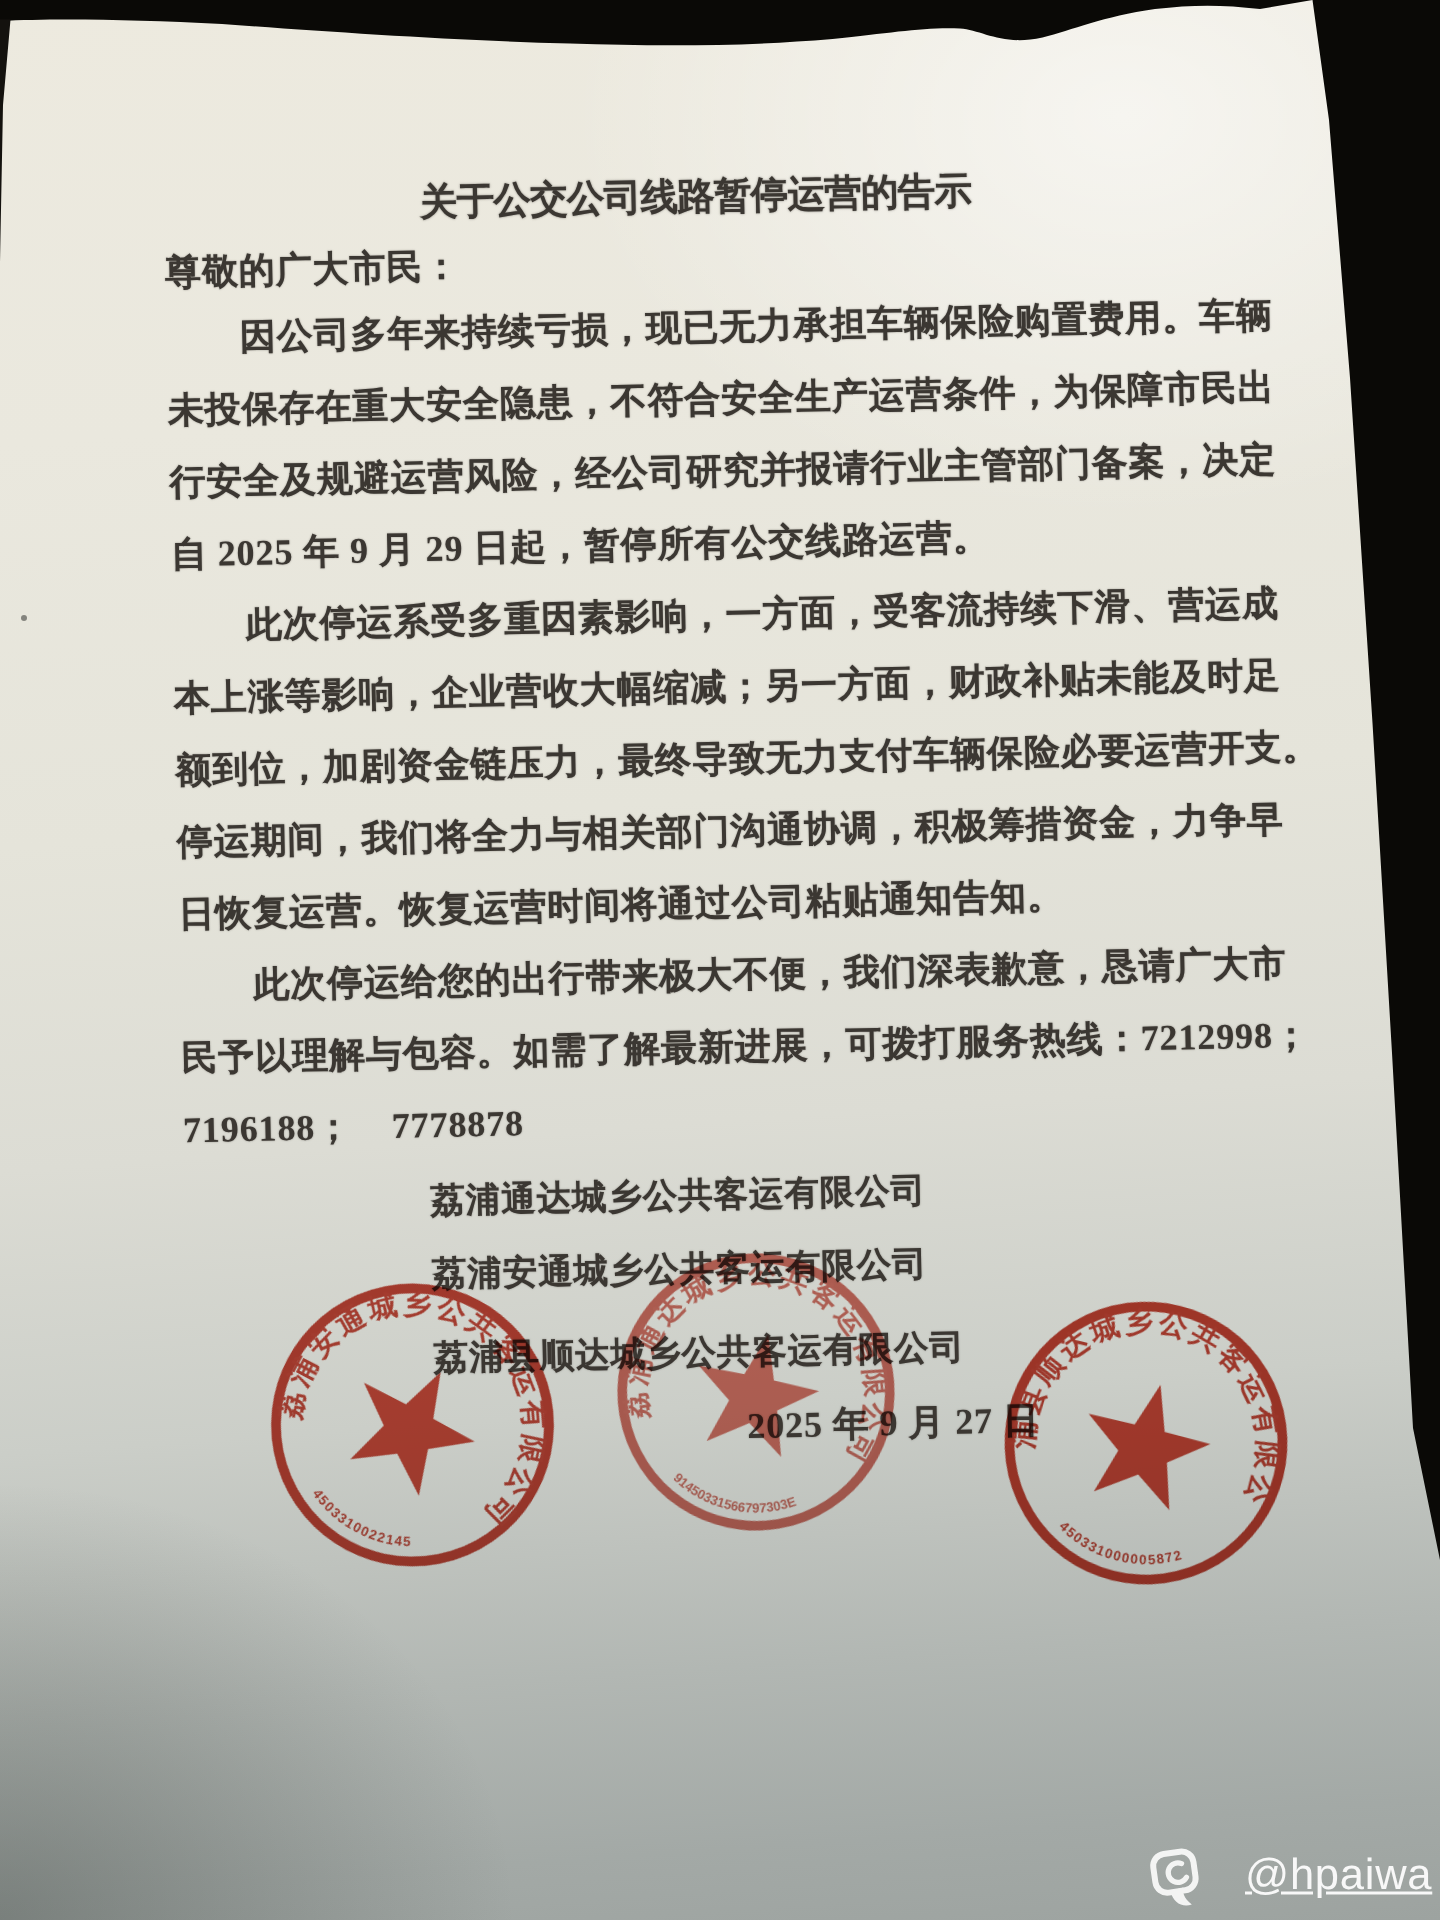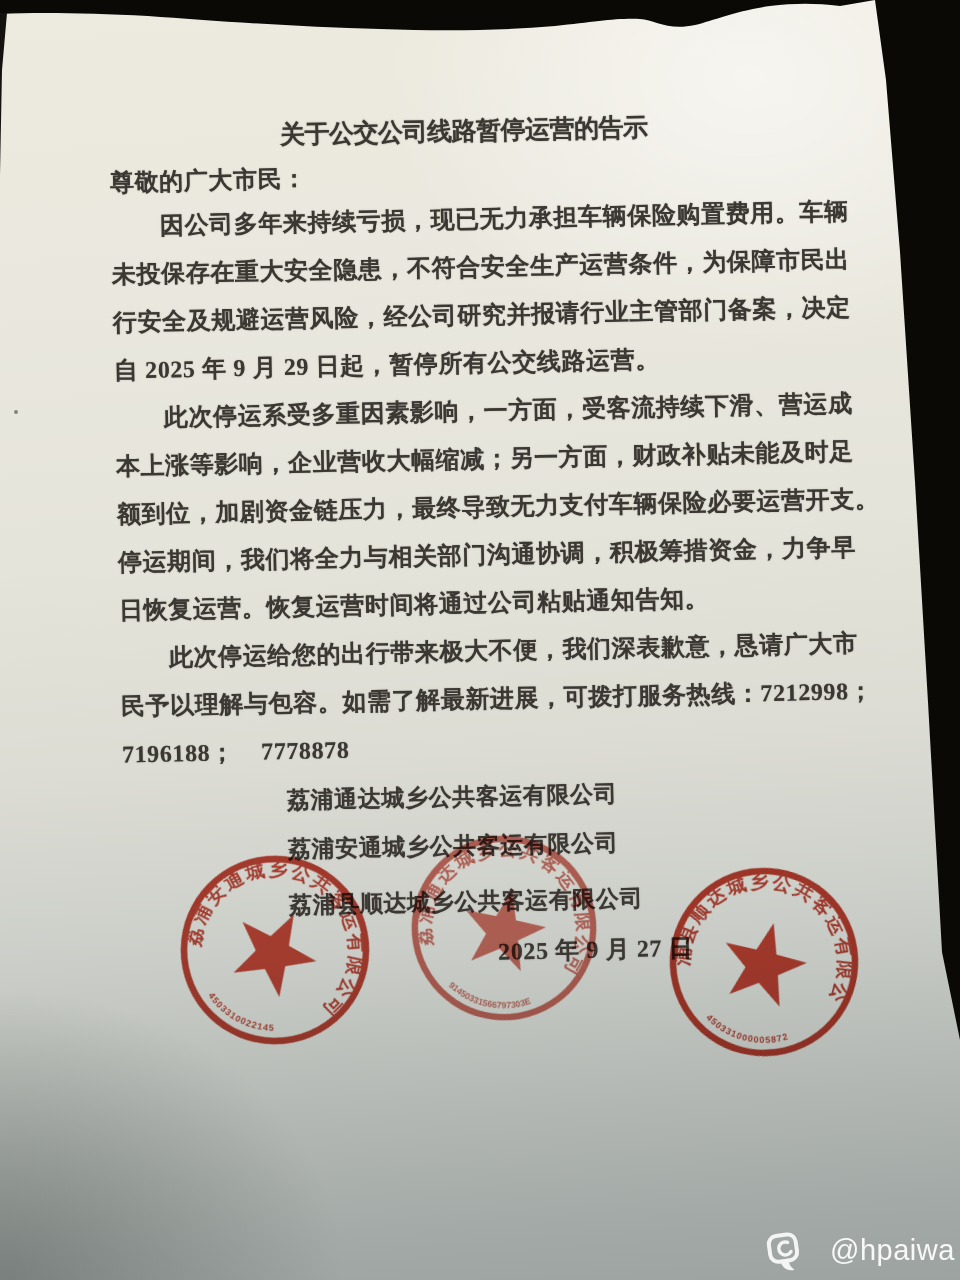--- a/index.html
+++ b/index.html
@@ -58,21 +58,21 @@
   }
   .seal text{font-family:"Liberation Sans", sans-serif;font-weight:700;fill:#c23a2b;}
   .seal-co{font-size:19px;letter-spacing:2.5px;}
   .seal-serial{font-size:9px;letter-spacing:1px;font-family:"DejaVu Sans Mono", monospace;}
   .serial-mid{letter-spacing:0;}
 
   
   .watermark{position:absolute;color:rgba(255,255,255,.92);
     font-family:"Liberation Sans", sans-serif;}
   .wm-text{position:absolute;left:830px;top:1234px;font-size:29px;letter-spacing:.5px;
-    filter:blur(.2px);}
+    filter:blur(.2px);text-decoration:underline;}
   .wm-icon{position:absolute;left:764px;top:1230px;transform:rotate(-8deg);opacity:.88;}
 </style>
 </head>
 <body>
 
 <div class="photo">
 
   <div class="paper">
     <div class="speck"></div>
   </div>

